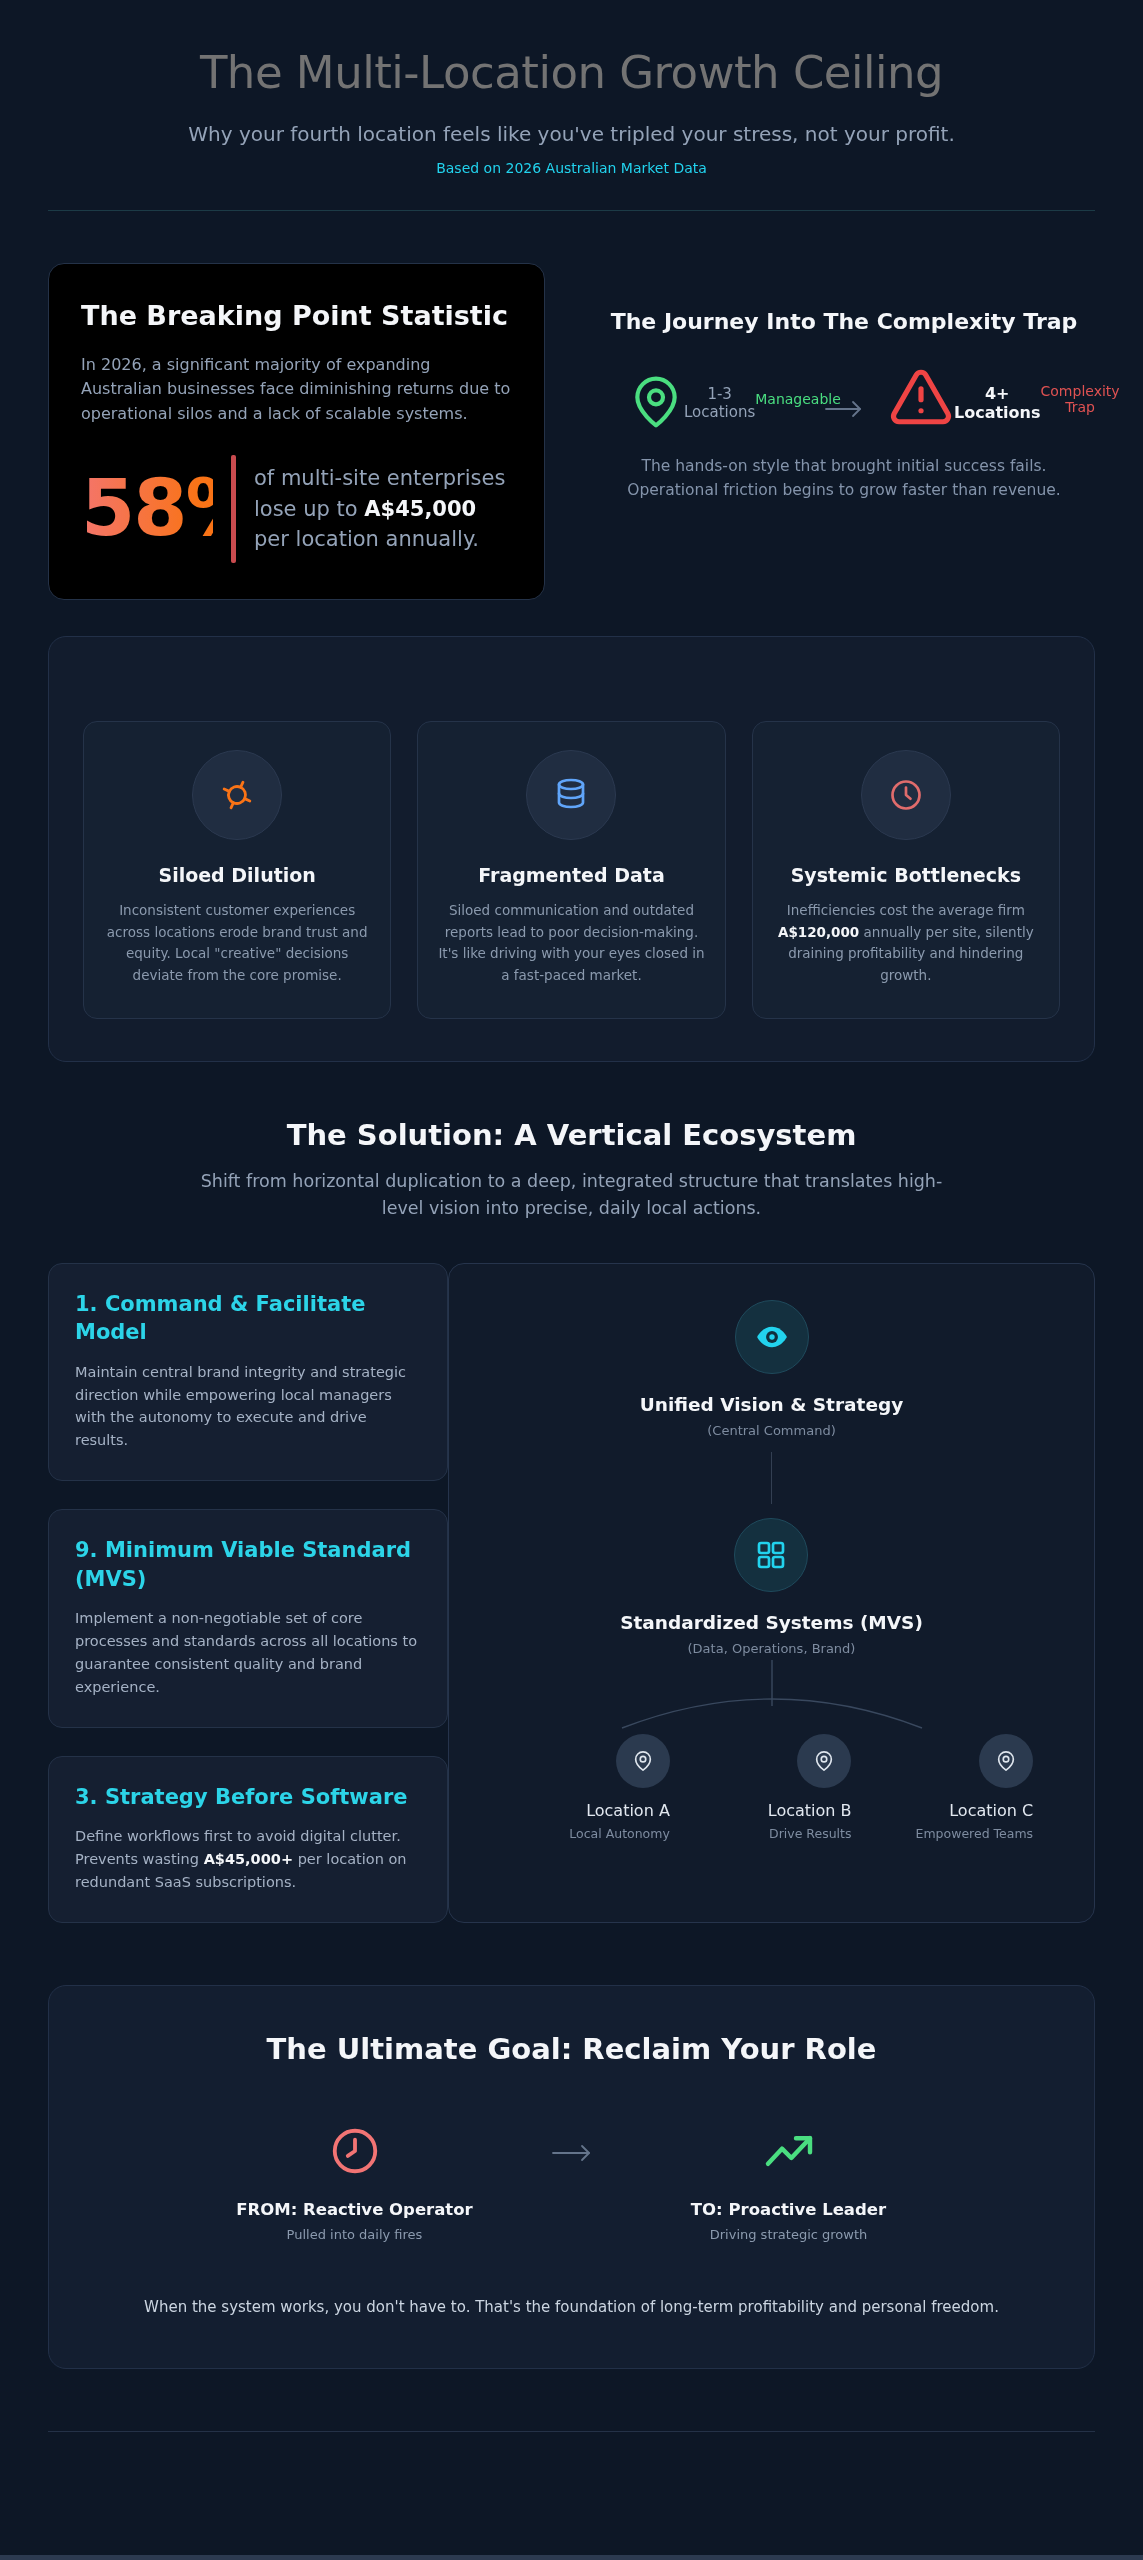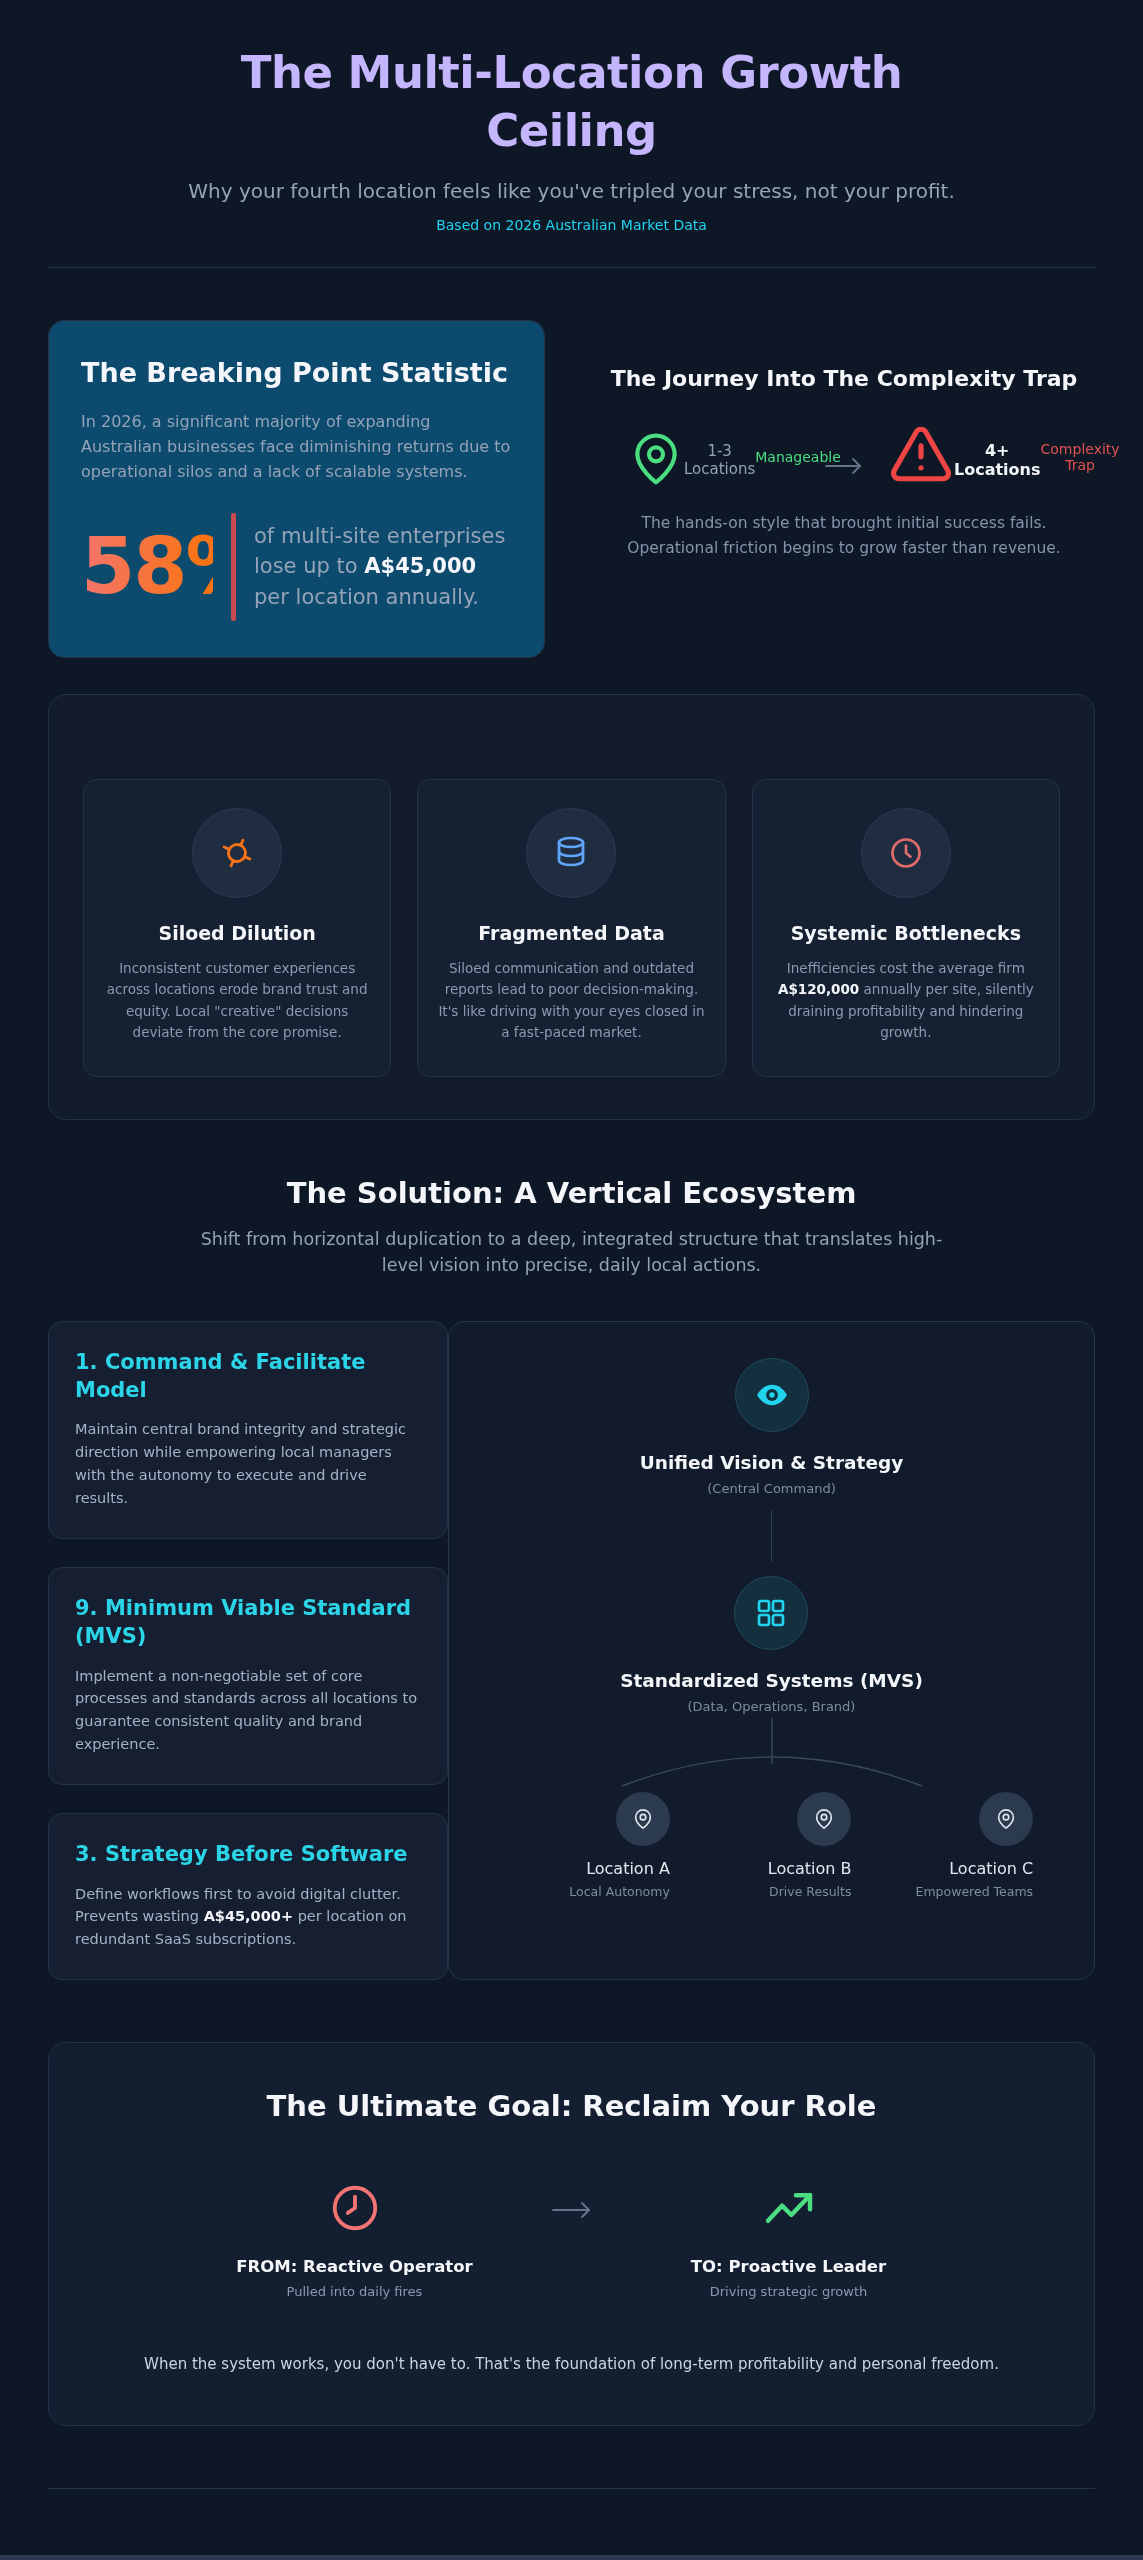--- a/index.html
+++ b/index.html
@@ -8,32 +8,32 @@
     background:#0d1726;
     font-family:"DejaVu Sans", "Liberation Sans", sans-serif;
     color:#e5eaf2;
     overflow:hidden;
     position:relative;
   }
   .page { padding:44px 48px 0; }
 
   
   .hero-title {
-    font-size:45px; font-weight:bold; color:#c4b5fd; text-align:center;
+    font-size:45px; font-weight:normal; color:#737373; text-align:center;
     line-height:1.28; max-width:780px; margin:0 auto; letter-spacing:-0.5px;
   }
   .hero-subtitle { margin-top:20px; text-align:center; font-size:20px; color:#94a3b8; }
   .hero-tagline  { margin-top:14px; text-align:center; font-size:14px; color:#22d3ee; }
   .rule { border:none; border-top:1px solid #1c3b46; margin-top:34px; }
   .rule-footer { border:none; border-top:1px solid #243147; margin-top:62px; }
 
   
   .row-1 { display:flex; gap:48px; margin-top:52px; align-items:flex-start; }
   .card {
-    background:#0c4a6e; border:1px solid #243248; border-radius:16px;
+    background:#000000; border:1px solid #243248; border-radius:16px;
   }
   .breaking-card { width:497px; padding:34px 32px 36px; }
   .breaking-card h2 { font-size:27px; font-weight:bold; color:#f4f6f9; line-height:1.3; }
   .breaking-card .body { margin-top:20px; font-size:16px; line-height:1.55; color:#94a3b8; }
   .stat-row { display:flex; align-items:center; margin-top:28px; gap:18px; }
   .stat-clip { overflow:hidden; width:132px; height:84px; flex:none; }
   .stat-number {
     font-size:78px; font-weight:bold; line-height:82px; white-space:nowrap; letter-spacing:-2px;
     background:linear-gradient(90deg,#f4756b 0%,#f97316 65%);
     -webkit-background-clip:text; background-clip:text; color:transparent;

